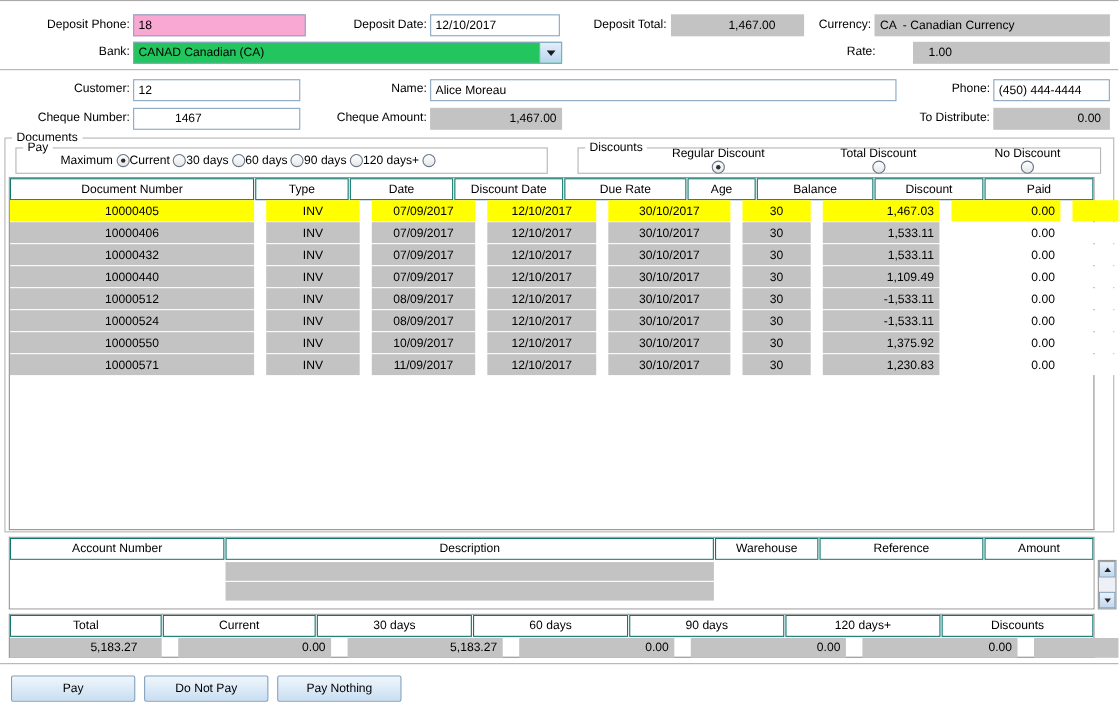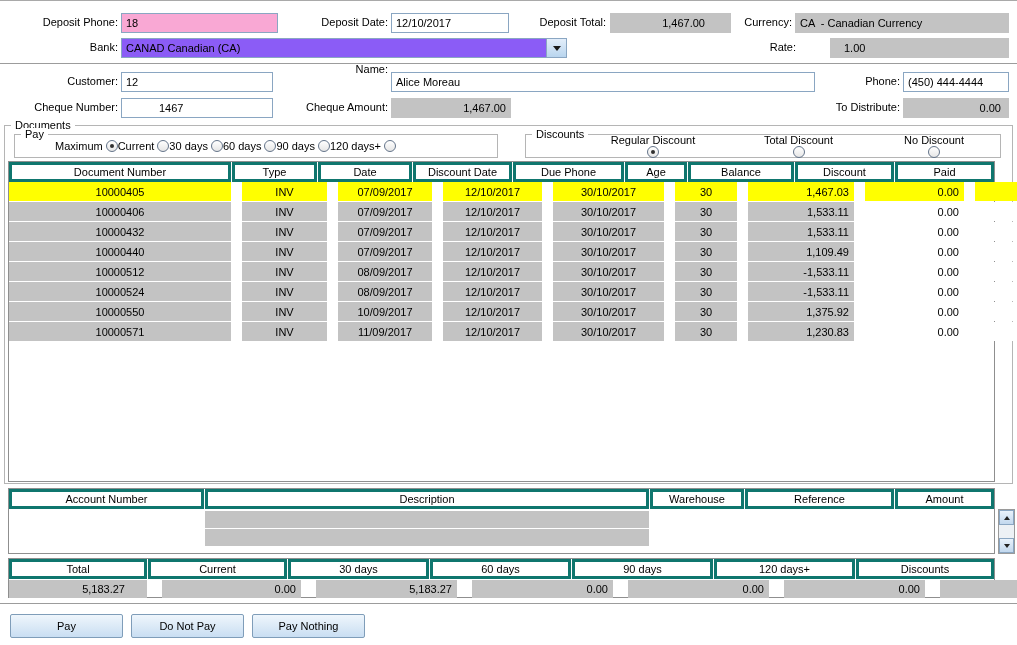--- a/index.html
+++ b/index.html
@@ -10,22 +10,22 @@
   .lbl { position:absolute; height:13px; line-height:13px; text-align:right; white-space:nowrap; }
 
   .tin { position:absolute; height:20px; border:1px solid #8aa6c2; background:#fff; padding:0 4px;
          font-family:"Liberation Sans", sans-serif; font-size:11px; color:#000; }
   .tin.focus { background:#f9a8d4; }
 
   .ro { position:absolute; height:20px; line-height:20px; background:#c3c3c3; padding:0 5px;
         white-space:pre; overflow:hidden; }
   .ro.r { text-align:right; }
 
-  .combo { position:absolute; left:121px; top:37px; width:446px; height:20px;
-           border:1px solid #8aa6c2; background:#8b5cf6; }
+  .combo { position:absolute; left:121px; top:37px; width:390px; height:20px;
+           border:1px solid #8aa6c2; background:#22c55e; }
   .combo-text { position:absolute; left:4px; top:0; line-height:18px; white-space:nowrap; }
   .combo-btn { position:absolute; right:0; top:0; width:20px; height:18px;
                background:linear-gradient(#e3eefa,#b9d5ee); border-left:1px solid #8aa6c2;
                display:flex; align-items:center; justify-content:center; }
   .arrow-dn { width:0; height:0; border-left:4px solid transparent; border-right:4px solid transparent; border-top:5px solid #1a1a1a; }
 
   .hsep { position:absolute; left:0; width:1017px; height:2px; border-top:1px solid #9c9c9c; border-bottom:1px solid #ffffff; }
 
   .group { position:absolute; border:1px solid #b5b5b5; background:transparent; }
   .legend { position:absolute; top:-7px; left:6px; background:#fff; padding:0 4px; white-space:nowrap; }
@@ -38,21 +38,21 @@
   .dgroup .ritem:nth-child(1) { width:130px; }
   .dgroup .ritem:nth-child(2) { width:125px; }
   .dgroup .ritem:nth-child(3) { width:110px; }
   .radio { width:12px; height:12px; min-width:12px; border:1px solid #64748a; border-radius:50%;
            background:linear-gradient(#ffffff,#e6e6e6); position:relative; display:inline-block; }
   .radio.on::after { content:""; position:absolute; left:3px; top:3px; width:4px; height:4px;
                      border-radius:50%; background:#303030; }
 
   .tbl { position:absolute; border:1px solid #8f8f8f; background:#fff; }
   .thead { display:grid; column-gap:1px; height:20px; background:#fff; }
-  .hcell { border:3px solid #0f766e; background:#fff; display:flex; align-items:center;
+  .hcell { border:1px solid #0f766e; background:#fff; display:flex; align-items:center;
            justify-content:center; overflow:hidden; white-space:nowrap; }
   .grid-doc  { grid-template-columns:222px 85px 94px 99px 111px 62px 106px 99px 99px; }
   .grid-dist { grid-template-columns:195px 444px 94px 149px 99px; }
   .grid-tot  { grid-template-columns:138px 139px 141px 141px 141px 141px 138px; }
 
   .trow { display:grid; column-gap:11px; height:19px; margin-bottom:1px; }
   .tcell { display:flex; align-items:center; justify-content:center; overflow:hidden;
            white-space:nowrap; background:#c3c3c3; }
   .trow .c7, .trow .c8 { background:#fff; }
   .trow .c6, .trow .c7, .trow .c8 { justify-content:flex-end; padding-right:5px; }
@@ -105,21 +105,21 @@
   </div>
 
   <div class="lbl" style="left:694px;top:40px;width:102px">Rate:</div>
   <div class="ro" style="left:830px;top:37px;width:179px;padding-left:14px">1.00</div>
 
   <div class="hsep" style="top:62px"></div>
 
   <div class="lbl" style="left:14px;top:74px;width:104px">Customer:</div>
   <input class="tin" style="left: 121px; top: 71px; width: 152px;" value="12">
 
-  <div class="lbl" style="left:286px;top:62px;width:102px">Name:</div>
+  <div class="lbl" style="left:286px;top:74px;width:102px">Name:</div>
   <input class="tin" style="left: 391px; top: 71px; width: 424px;" value="Alice Moreau">
 
   <div class="lbl" style="left:798px;top:74px;width:102px">Phone:</div>
   <input class="tin" style="left: 903px; top: 71px; width: 106px;" value="(450) 444-4444">
 
   <div class="lbl" style="left:14px;top:100px;width:104px">Cheque Number:</div>
   <input class="tin" style="left: 121px; top: 97px; width: 152px; padding-left: 37px;" value="1467">
 
   <div class="lbl" style="left:286px;top:100px;width:102px">Cheque Amount:</div>
   <div class="ro r" style="left:391px;top:97px;width:120px">1,467.00</div>
@@ -178,21 +178,21 @@
         </span>
       </div>
   </div>
 
   <div class="tbl" style="left:8px;top:160px;width:987px;height:321px">
     <div class="thead grid-doc">
         <div class="hcell c0">Document Number</div>
         <div class="hcell c1">Type</div>
         <div class="hcell c2">Date</div>
         <div class="hcell c3">Discount Date</div>
-        <div class="hcell c4">Due Phone</div>
+        <div class="hcell c4">Due Rate</div>
         <div class="hcell c5">Age</div>
         <div class="hcell c6">Balance</div>
         <div class="hcell c7">Discount</div>
         <div class="hcell c8">Paid</div>
       </div>
     <div id="doc-body">
         <div class="trow grid-doc sel">
           <div class="tcell c0">10000405</div>
           <div class="tcell c1">INV</div>
           <div class="tcell c2">07/09/2017</div>

